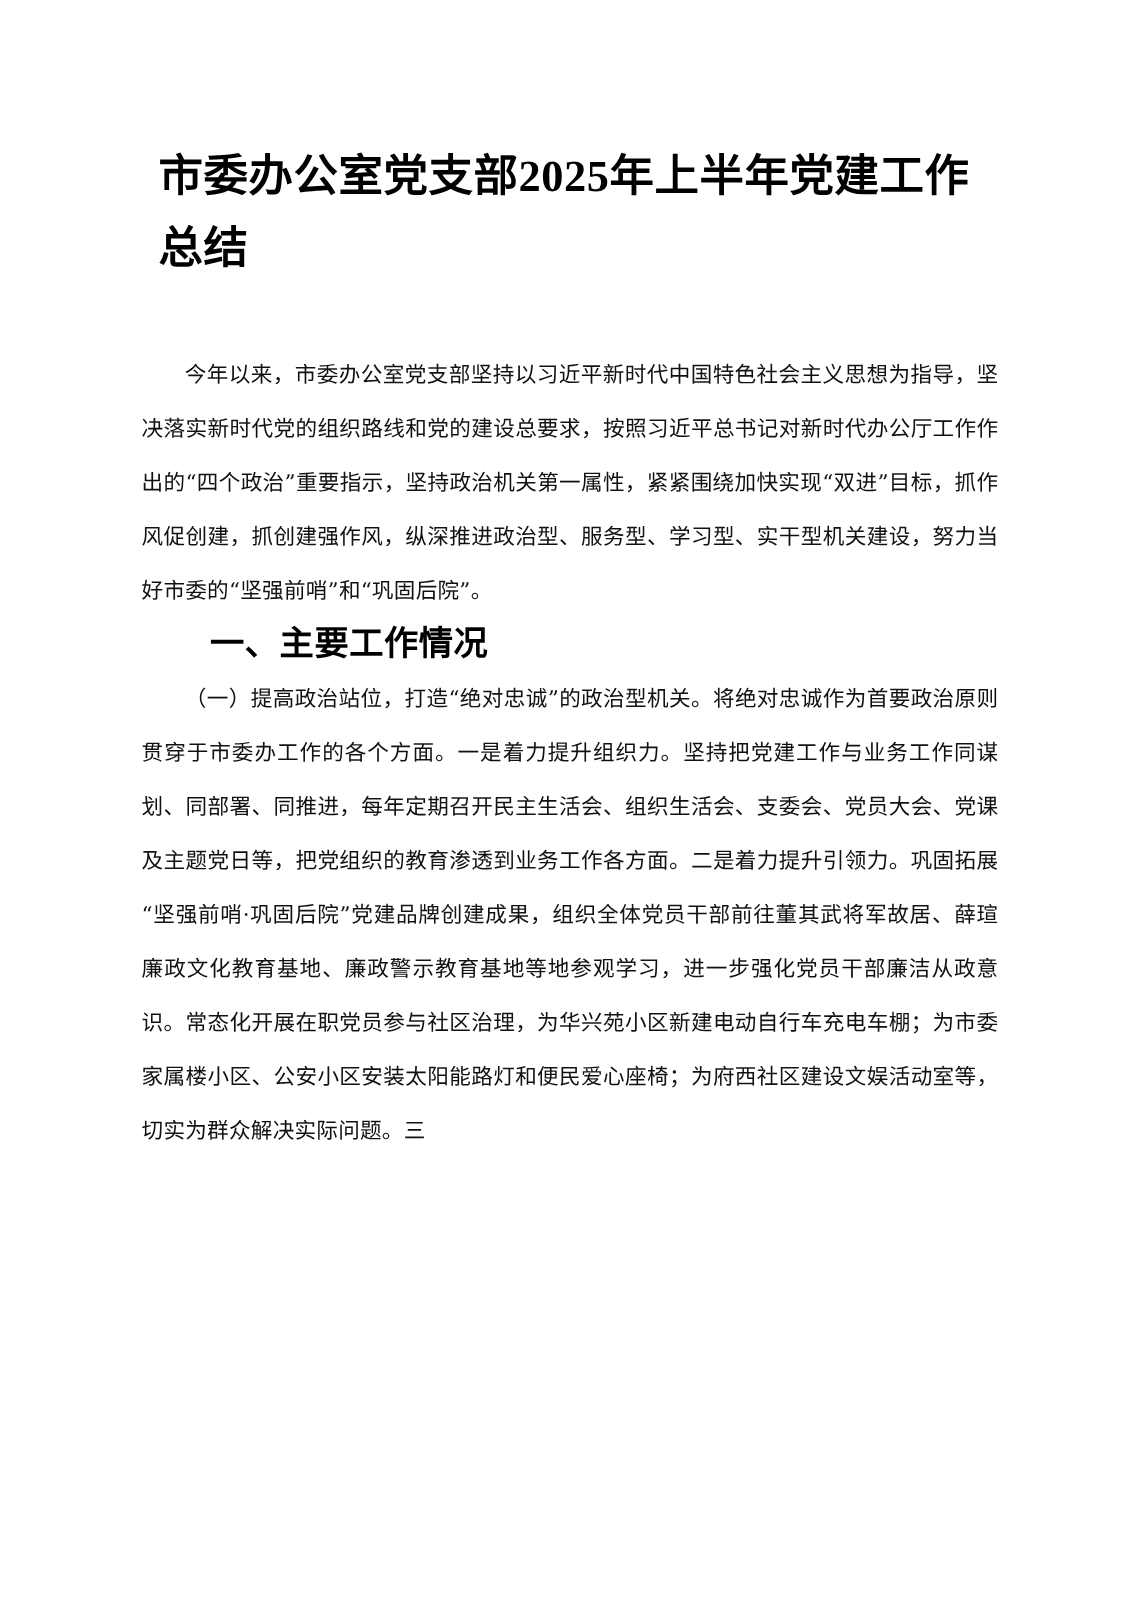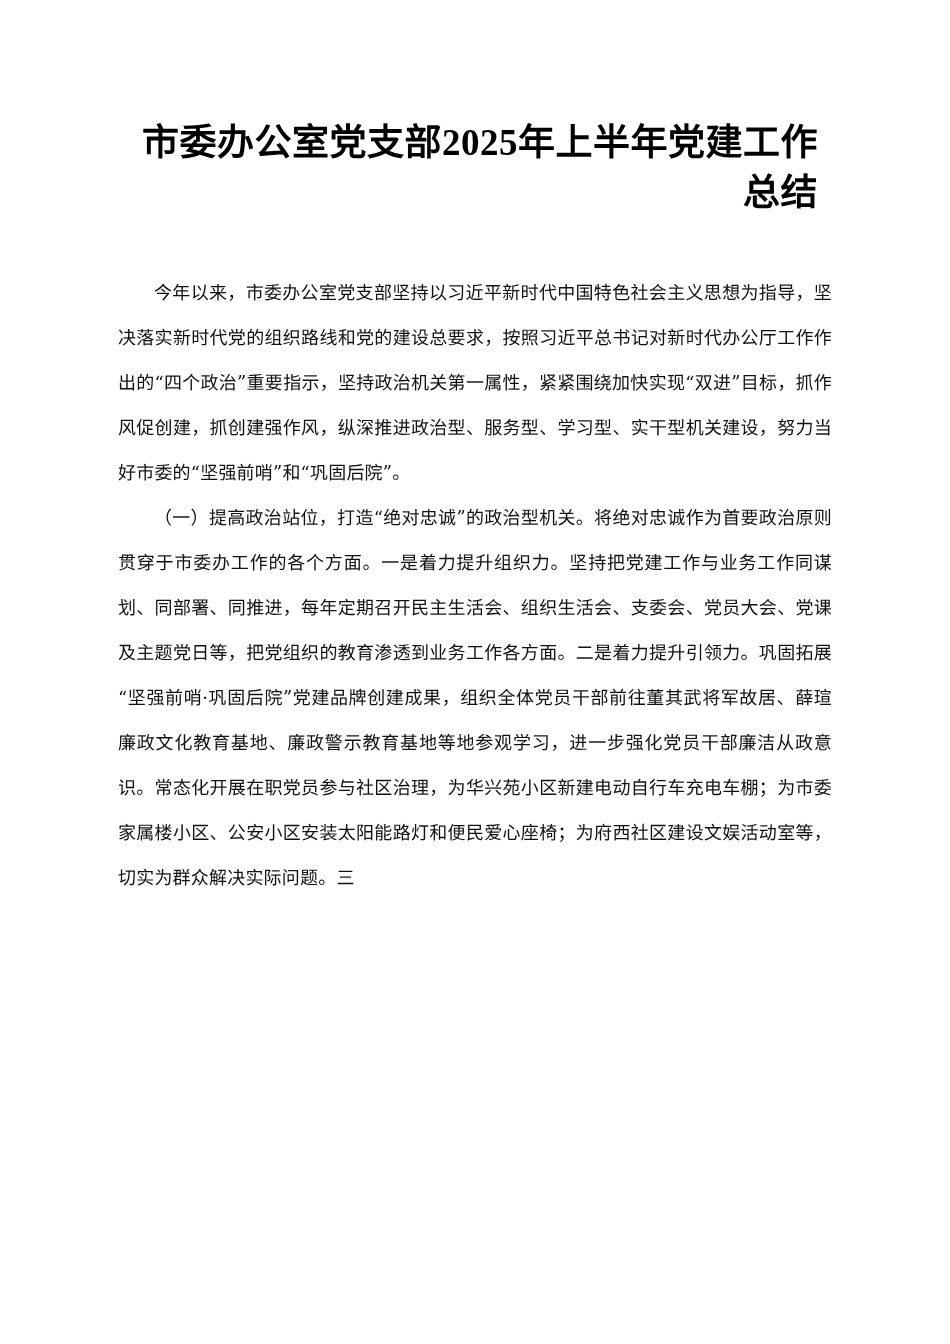--- a/index.html
+++ b/index.html
@@ -29,22 +29,22 @@
     left: 118px;
     top: 118px;
     width: 714px;
   }
 
   
   .doc-title {
     font-family: "Liberation Serif", "DejaVu Serif", serif;
     font-weight: bold;
     font-size: 37px;
-    line-height: 50px;
-    text-align: right;
+    line-height: 60px;
+    text-align: left;
     letter-spacing: 0.5px;
     color: #000000;
     margin: 0;
     padding: 0 14px;
   }
 
   
   .title-gap {
     height: 52px;
   }
@@ -81,17 +81,18 @@
 
 <div class="page">
   <div class="doc-body">
 
     <h1 class="doc-title">市委办公室党支部2025年上半年党建工作总结</h1>
 
     <div class="title-gap"></div>
 
     <p class="para">今年以来，市委办公室党支部坚持以习近平新时代中国特色社会主义思想为指导，坚决落实新时代党的组织路线和党的建设总要求，按照习近平总书记对新时代办公厅工作作出的“四个政治”重要指示，坚持政治机关第一属性，紧紧围绕加快实现“双进”目标，抓作风促创建，抓创建强作风，纵深推进政治型、服务型、学习型、实干型机关建设，努力当好市委的“坚强前哨”和“巩固后院”。</p>
 
+    <p class="heading-1">一、主要工作情况</p>
 
     <p class="para">（一）提高政治站位，打造“绝对忠诚”的政治型机关。将绝对忠诚作为首要政治原则贯穿于市委办工作的各个方面。一是着力提升组织力。坚持把党建工作与业务工作同谋划、同部署、同推进，每年定期召开民主生活会、组织生活会、支委会、党员大会、党课及主题党日等，把党组织的教育渗透到业务工作各方面。二是着力提升引领力。巩固拓展“坚强前哨·巩固后院”党建品牌创建成果，组织全体党员干部前往董其武将军故居、薛瑄廉政文化教育基地、廉政警示教育基地等地参观学习，进一步强化党员干部廉洁从政意识。常态化开展在职党员参与社区治理，为华兴苑小区新建电动自行车充电车棚；为市委家属楼小区、公安小区安装太阳能路灯和便民爱心座椅；为府西社区建设文娱活动室等，切实为群众解决实际问题。三</p>
 
   </div>
 </div>
 
 </body></html>

